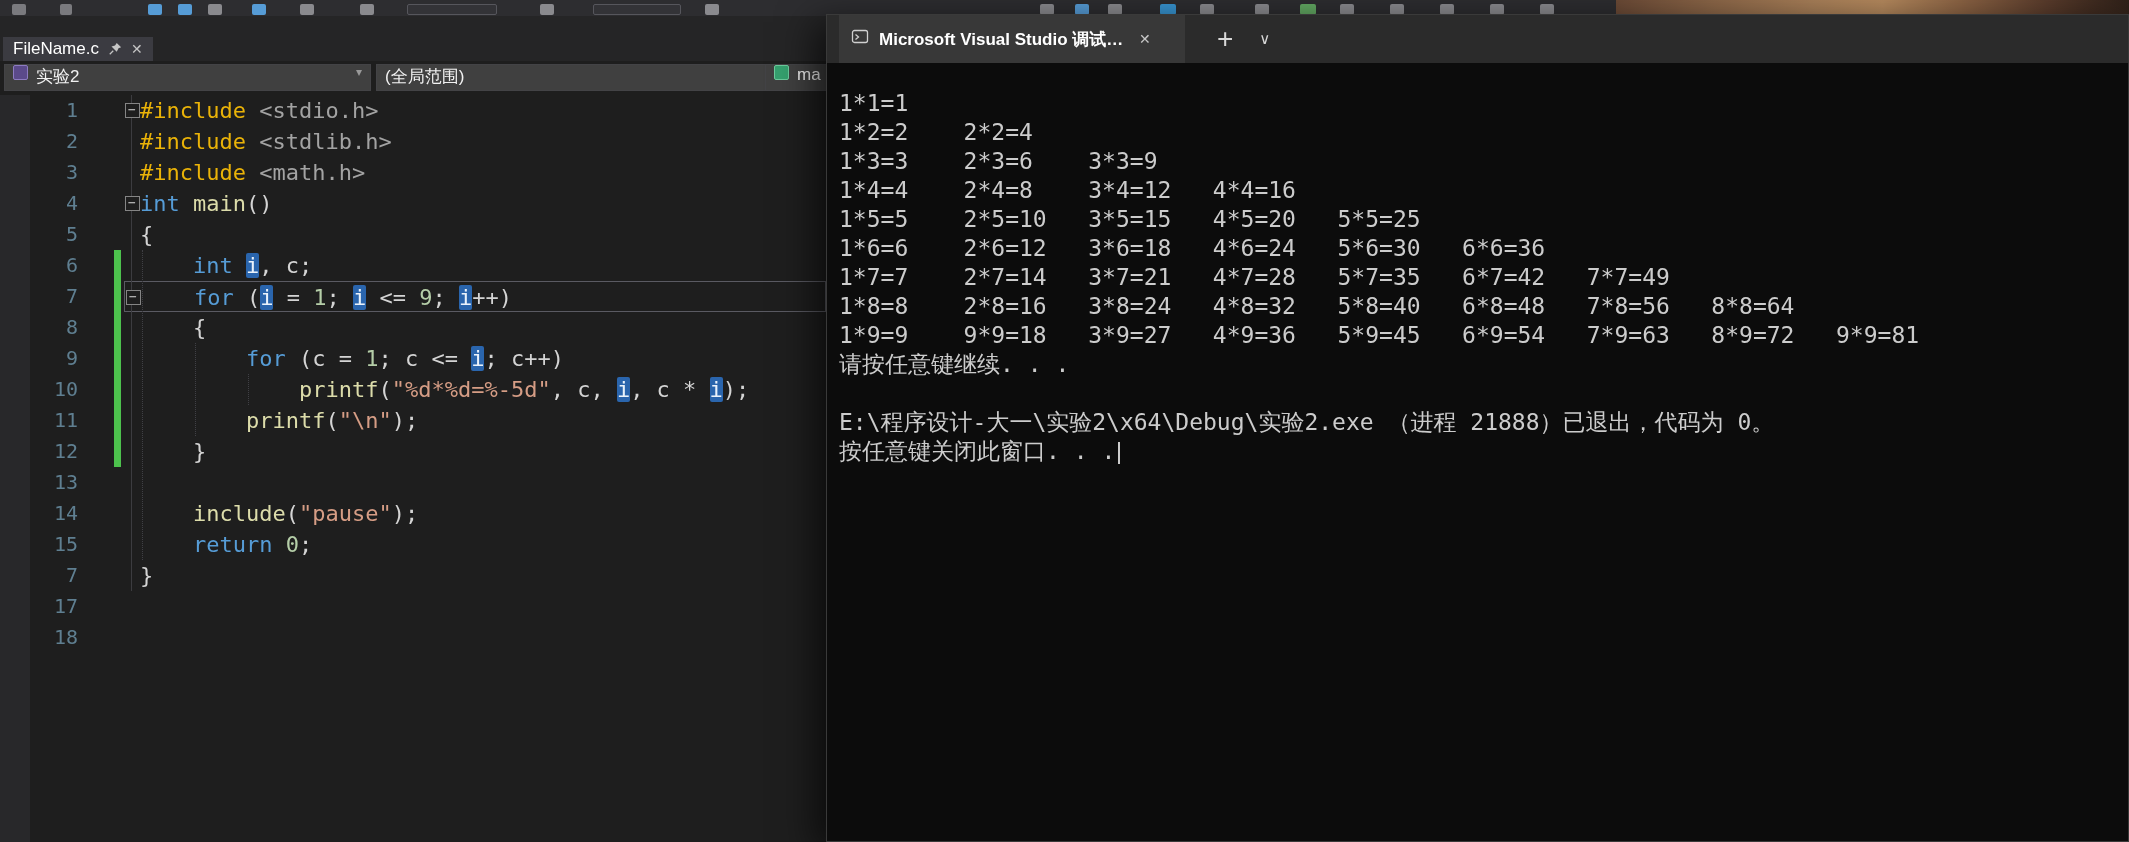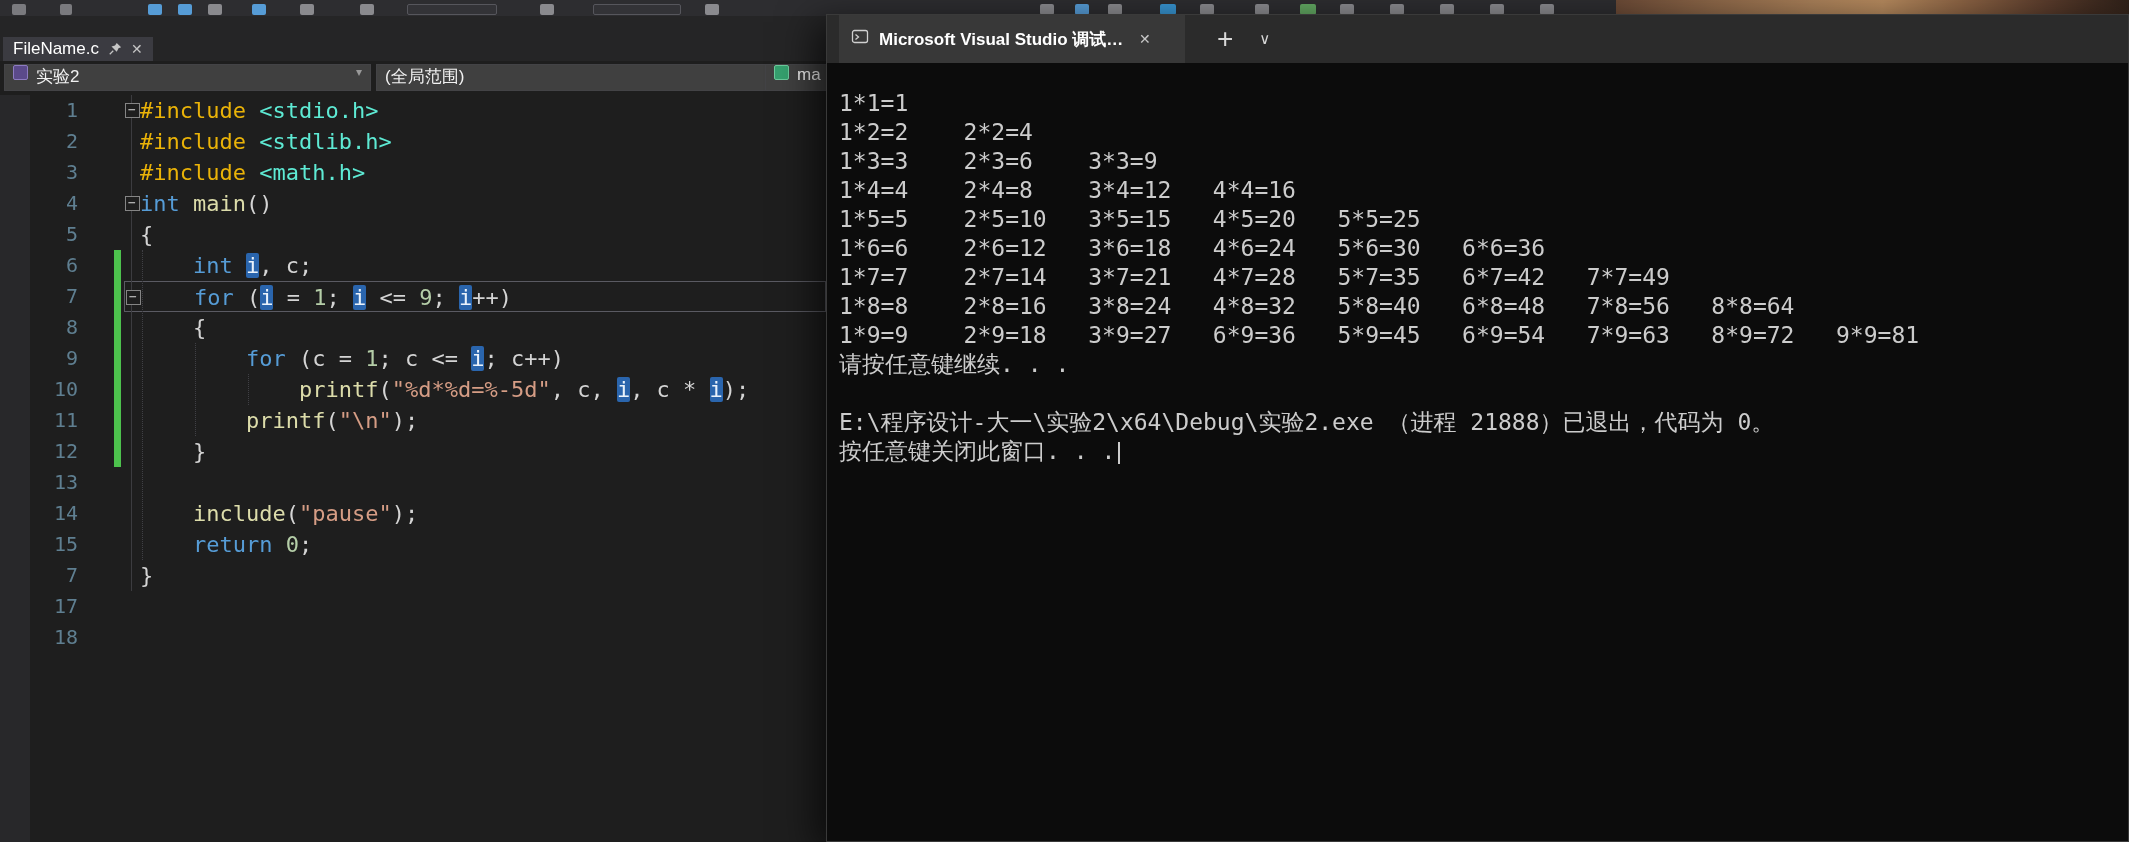--- a/index.html
+++ b/index.html
@@ -44,21 +44,21 @@
   .ed-bar{width:7px;margin-left:24px;margin-right:3px;flex:none}
   .ed-bar.changed{background:#4dc24d}
   .ed-wrap{flex:1;display:flex;min-width:0}
   .ed-wrap.caret-row{border:1px solid #5a5a62}
   .ed-fold{width:16px;flex:none;display:flex;justify-content:center}
   .fold-box{display:inline-block;width:15px;height:15px;margin-top:8px;border:1px solid #858585;
     color:#c8c8c8;font-size:13px;line-height:12px;text-align:center;background:#1e1e1e;
     position:relative;z-index:2;cursor:pointer}
   .ed-code{white-space:pre;color:#d4d4d4}
   .tok-pp{color:#eab308}
-  .tok-inc{color:#5eead4}
+  .tok-inc{color:#a3a3a3}
   .tok-kw{color:#569cd6}
   .tok-fn{color:#dcdcaa}
   .tok-num{color:#b5cea8}
   .tok-str{color:#d69d85}
   .tok-pl{color:#d4d4d4}
   .tok-hl{color:#eaf2fb;background:#2a65ad;border-radius:2px}
   .guide{position:absolute;width:1px}
   .guide.indent{border-left:1px dotted #404045}
   .guide.fold{border-left:1px solid #3c3c40;left:131px}
 
@@ -317,19 +317,19 @@
   </div>
   <div class="con-body">
       <div class="con-line">1*1=1</div>
       <div class="con-line">1*2=2    2*2=4</div>
       <div class="con-line">1*3=3    2*3=6    3*3=9</div>
       <div class="con-line">1*4=4    2*4=8    3*4=12   4*4=16</div>
       <div class="con-line">1*5=5    2*5=10   3*5=15   4*5=20   5*5=25</div>
       <div class="con-line">1*6=6    2*6=12   3*6=18   4*6=24   5*6=30   6*6=36</div>
       <div class="con-line">1*7=7    2*7=14   3*7=21   4*7=28   5*7=35   6*7=42   7*7=49</div>
       <div class="con-line">1*8=8    2*8=16   3*8=24   4*8=32   5*8=40   6*8=48   7*8=56   8*8=64</div>
-      <div class="con-line">1*9=9    2*9=18   3*9=27   6*9=36   5*9=45   6*9=54   7*9=63   8*9=72   9*9=81</div>
+      <div class="con-line">1*9=9    9*9=18   3*9=27   4*9=36   5*9=45   6*9=54   7*9=63   8*9=72   9*9=81</div>
       <div class="con-line">请按任意键继续. . .</div>
       <div class="con-line"></div>
       <div class="con-line">E:\程序设计-大一\实验2\x64\Debug\实验2.exe （进程 21888）已退出，代码为 0。</div>
       <div class="con-line">按任意键关闭此窗口. . .<span class="caret"></span></div>
     </div>
 </div>
 
 </body></html>

